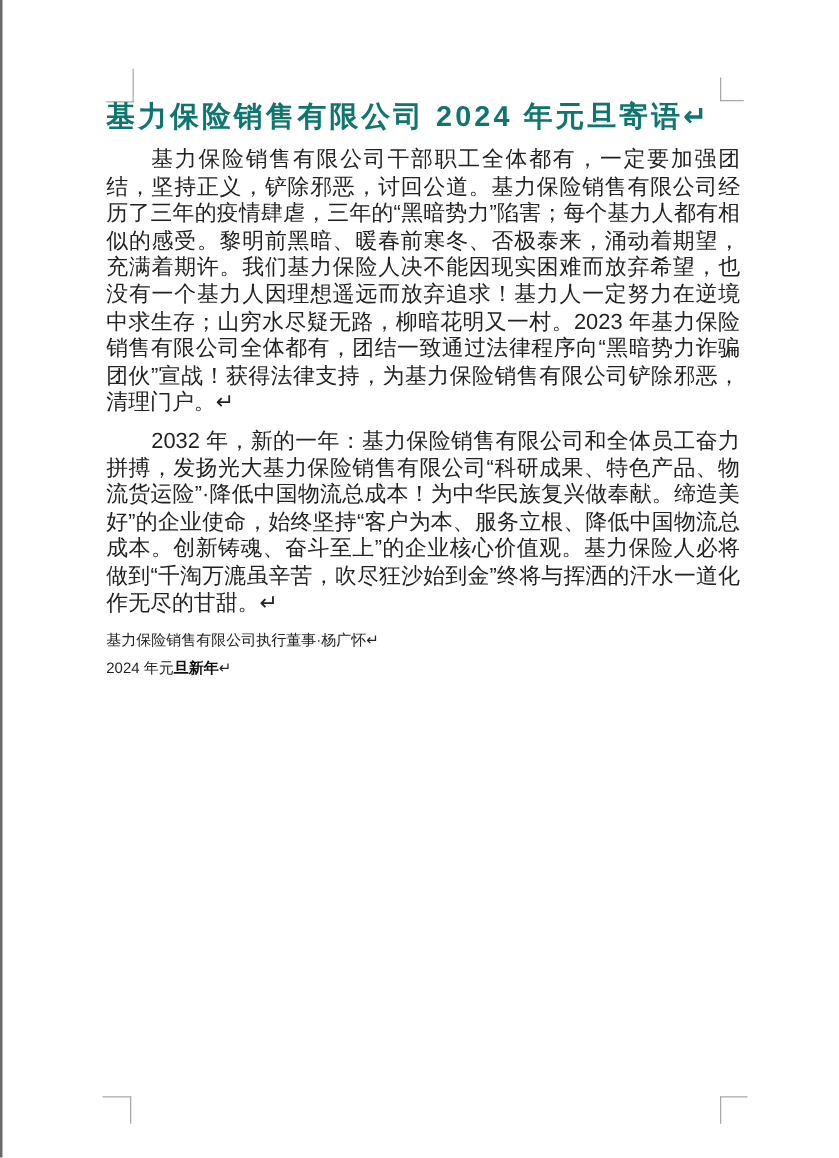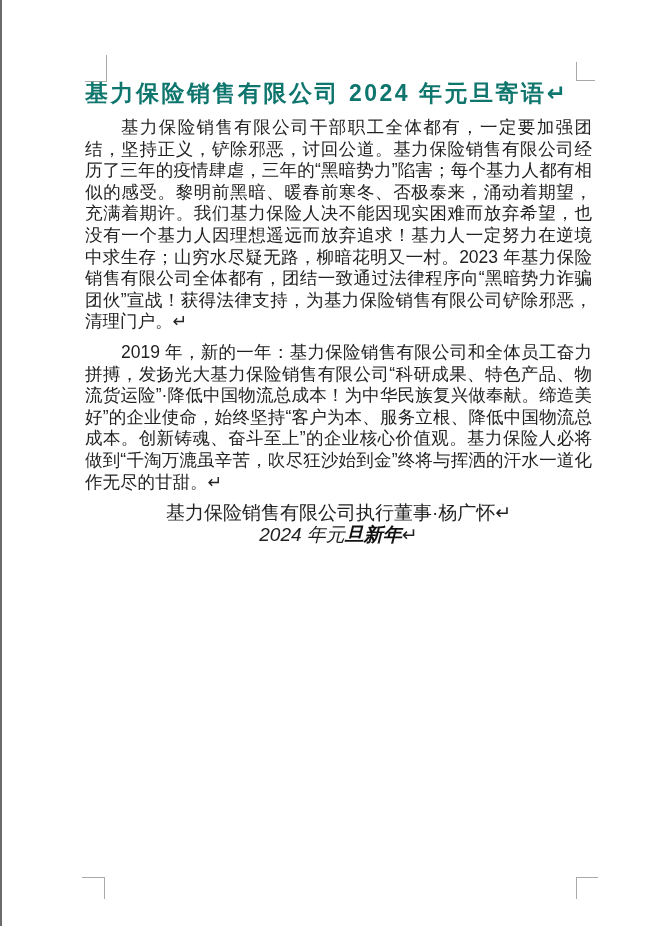--- a/index.html
+++ b/index.html
@@ -40,42 +40,42 @@
     font-size: 17.5px; font-weight: bold; color: #000000;
     line-height: 19px; text-align: justify;
   }
   .p-body {
     margin: 9px 0 0 0;
     font-size: 17.5px; color: #222222;
     line-height: 21.6px; text-indent: 36px; text-align: justify;
   }
   .p-center {
     margin: 9px 0 0 0;
-    font-size: 19px; color: #222222;
-    line-height: 21.6px; text-align: center;
+    font-size: 12px; color: #222222;
+    line-height: 21.6px; text-align: left;
   }
-  .p-center.date { margin-top: 0; font-style: italic; }
+  .p-center.date { margin-top: 0; }
   .bold-run { font-weight: bold; color: #111111; }
 </style>
 </head>
 <body>
 
 <div class="left-edge"></div>
 
 <div class="crop tl"></div>
 <div class="crop tr"></div>
 <div class="crop bl"></div>
 <div class="crop br"></div>
 
 <div class="text-col">
   <h1 class="doc-title">基力保险销售有限公司 2024 年元旦寄语↵</h1>
 
 
 
   <p class="p-body">基力保险销售有限公司干部职工全体都有，一定要加强团结，坚持正义，铲除邪恶，讨回公道。基力保险销售有限公司经历了三年的疫情肆虐，三年的“黑暗势力”陷害；每个基力人都有相似的感受。黎明前黑暗、暖春前寒冬、否极泰来，涌动着期望，充满着期许。我们基力保险人决不能因现实困难而放弃希望，也没有一个基力人因理想遥远而放弃追求！基力人一定努力在逆境中求生存；山穷水尽疑无路，柳暗花明又一村。2023 年基力保险销售有限公司全体都有，团结一致通过法律程序向“黑暗势力诈骗团伙”宣战！获得法律支持，为基力保险销售有限公司铲除邪恶，清理门户。↵</p>
 
-  <p class="p-body">2019 年，新的一年：基力保险销售有限公司和全体员工奋力拼搏，发扬光大基力保险销售有限公司“科研成果、特色产品、物流货运险”·降低中国物流总成本！为中华民族复兴做奉献。缔造美好”的企业使命，始终坚持“客户为本、服务立根、降低中国物流总成本。创新铸魂、奋斗至上”的企业核心价值观。基力保险人必将做到“千淘万漉虽辛苦，吹尽狂沙始到金”终将与挥洒的汗水一道化作无尽的甘甜。↵</p>
+  <p class="p-body">2032 年，新的一年：基力保险销售有限公司和全体员工奋力拼搏，发扬光大基力保险销售有限公司“科研成果、特色产品、物流货运险”·降低中国物流总成本！为中华民族复兴做奉献。缔造美好”的企业使命，始终坚持“客户为本、服务立根、降低中国物流总成本。创新铸魂、奋斗至上”的企业核心价值观。基力保险人必将做到“千淘万漉虽辛苦，吹尽狂沙始到金”终将与挥洒的汗水一道化作无尽的甘甜。↵</p>
 
 
   <p class="p-center">基力保险销售有限公司执行董事·杨广怀↵</p>
 
   <p class="p-center date"><span>2024 年元</span><span class="bold-run">旦新年</span><span>↵</span></p>
 </div>
 
 </body></html>

